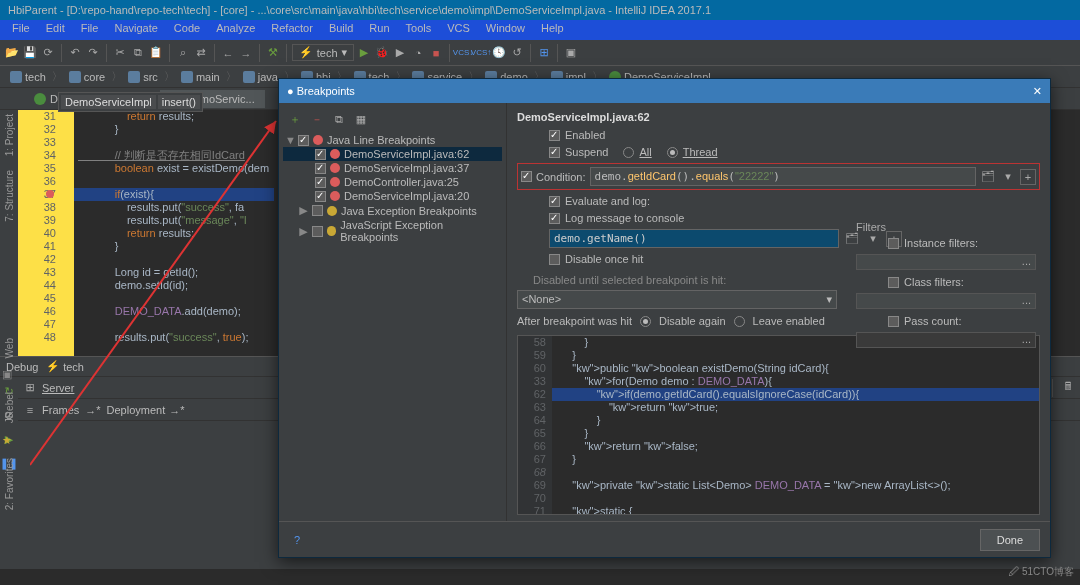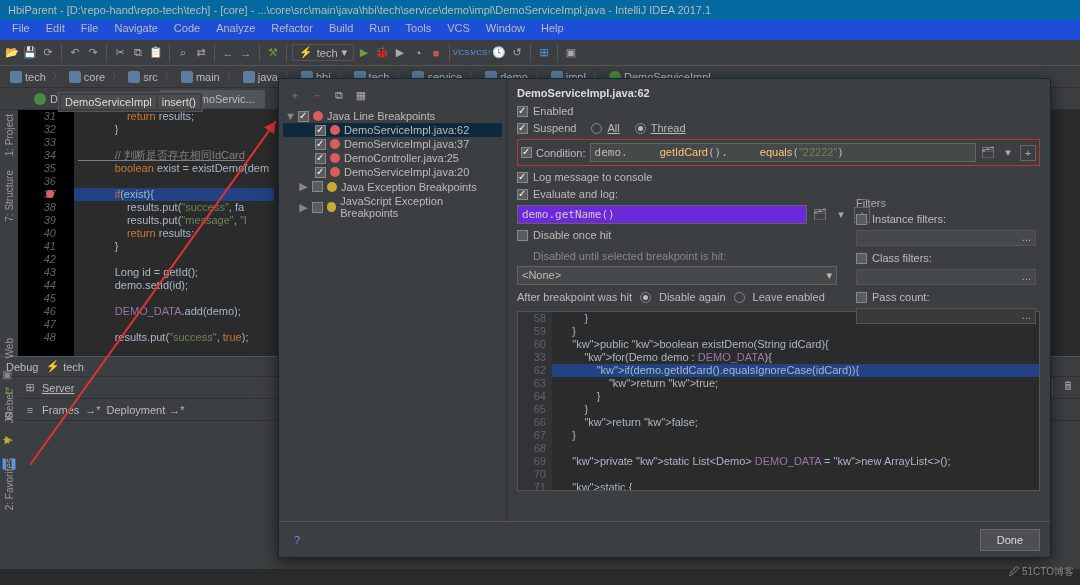--- a/index.html
+++ b/index.html
@@ -14,21 +14,21 @@
 .crumb { display:flex; align-items:center; gap:3px; padding:1px 4px; color:#bbb; }
 .fico { width:12px; height:12px; background:#5b7d9e; border-radius:2px; }
 .jico { width:12px; height:12px; background:#4a8c3e; border-radius:50%; }
 .tabs { background:#3c3f41; height:22px; display:flex; align-items:center; padding-left:24px; border-bottom:1px solid #323232; }
 .tab { padding:3px 10px; display:flex; align-items:center; gap:4px; color:#bbb; cursor:pointer; }
 .tab.active { background:#515658; }
 .main { display:flex; height:246px; }
 .left-tools { width:18px; background:#3c3f41; display:flex; flex-direction:column; align-items:center; gap:14px; padding-top:4px; }
 .vtext { writing-mode:vertical-rl; transform:rotate(180deg); font-size:10px; color:#999; cursor:pointer; }
 .editor-area { flex:0 0 256px; display:flex; background:#2b2b2b; }
-.gutter { width:56px; background:#000000; color:#606366; text-align:right; padding-right:18px; font-family:Consolas,monospace; font-size:11px; line-height:13px; position:relative;font-style:italic; }
+.gutter { width:56px; background:#fde047; color:#606366; text-align:right; padding-right:18px; font-family:Consolas,monospace; font-size:11px; line-height:13px; position:relative; }
 .gln { height:13px; position:relative; }
 .bp-dot { position:absolute; right:2px; top:2px; width:8px; height:8px; background:#db5c5c; border-radius:50%; }
 .code { flex:1; font-family:Consolas,monospace; font-size:11px; line-height:13px; color:#a9b7c6; overflow:hidden; white-space:pre; }
 .codeln { height:13px; padding-left:4px; }
 .codeln.hl { background:#214283; }
 .kw { color:#cc7832; }
 .str { color:#6a8759; }
 .cmt { color:#808080;text-decoration:underline; }
 .fld { color:#9876aa; }
 .tooltip { position:absolute; left:58px; top:92px; background:#3c3f41; border:1px solid #555; padding:2px; display:flex; gap:2px; z-index:5; }
@@ -49,26 +49,26 @@
 .tree-item.sel { background:#0d293e; }
 .tree-indent1 { padding-left:16px; }
 .tree-indent2 { padding-left:32px; }
 .arrow { width:9px; text-align:center; color:#888; }
 .chk { width:11px; height:11px; background:#5c5c5c; border:1px solid #888; display:inline-block; position:relative; }
 .chk.on::after { content:"✓"; position:absolute; left:0; top:-2px; font-size:10px; color:#fff; }
 .bpcircle { width:10px; height:10px; background:#db5c5c; border-radius:50%; }
 .bpcircle.y { background:#c9a835; }
 .dlg-right { flex:1; display:flex; flex-direction:column; padding:8px 10px 0 10px; overflow:hidden; }
 .dlg-h { color:#ddd; font-weight:bold; margin-bottom:6px; }
-.chk-row { display:flex; align-items:center; gap:5px; margin-bottom:5px; color:#bbb; }
+.chk-row { display:flex; align-items:center; gap:5px; margin-bottom:5px; color:#bbb;margin-left:32px; }
 .cond-row { display:flex; align-items:center; gap:4px; border:1px solid #b33; padding:3px; margin-bottom:5px; }
 .cond-input { flex:1; background:#45494a; border:1px solid #646464; padding:2px 4px; font-family:Consolas,monospace; font-size:11px; }
-.cond-input .m { color:#ffc66d;margin-left:32px; }
+.cond-input .m { color:#ffc66d; }
 .cond-input .s { color:#6a8759; }
-.txt-input { background:#6d28d9; border:1px solid #646464; padding:2px 4px; color:#ccc; font-family:Consolas,monospace; flex:1; }
+.txt-input { background:#0c4a6e; border:1px solid #646464; padding:2px 4px; color:#ccc; font-family:Consolas,monospace; flex:1; }
 .filters { position:absolute; right:14px; top:118px; width:180px; }
 .filters .fh { color:#aaa; margin-bottom:4px; }
 .filters .fbox { background:#45494a; border:1px solid #555; height:16px; margin-bottom:6px; position:relative; }
 .filters .fbox::after { content:"..."; position:absolute; right:4px; top:0; color:#aaa; }
 .combo { background:#45494a; border:1px solid #646464; padding:2px 4px; color:#bbb; width:320px; display:flex; justify-content:space-between; }
 .radio-row { display:flex; align-items:center; gap:8px; margin-top:6px; color:#bbb; }
 .radio { width:11px; height:11px; border:1px solid #888; border-radius:50%; display:inline-block; position:relative; }
 .radio.on::after { content:""; position:absolute; left:2px; top:2px; width:5px; height:5px; background:#bbb; border-radius:50%; }
 .preview { margin-top:8px; border:1px solid #555; background:#2b2b2b; height:180px; display:flex; font-family:Consolas,monospace; font-size:11px; line-height:13px; overflow:hidden; }
 .pgut { width:34px; background:#313335; color:#606366; text-align:right; padding-right:6px; }
@@ -293,20 +293,24 @@
 <svg class="arrow-line">
   <defs>
       <marker id="ah" markerWidth="8" markerHeight="8" refX="6" refY="3" orient="auto">
         <path d="M0,0 L6,3 L0,6 Z" fill="#d33"></path>
       </marker>
     </defs>
   <line x1="0" y1="350" x2="246" y2="6" stroke="#d33" stroke-width="2" marker-end="url(#ah)"></line>
 </svg>
 
 <div class="dialog">
+  <div class="dlg-title">
+    <span><span>●</span> <span>Breakpoints</span></span>
+    <span style="cursor:pointer">✕</span>
+  </div>
   <div class="dlg-body">
     <div class="dlg-left">
       <div class="dlg-tb">
         <span class="ticon" style="color:#6a9e3e">＋</span>
         <span class="ticon" style="color:#c75450">－</span>
         <span class="ticon">⧉</span>
         <span class="ticon">▦</span>
       </div>
       <div class="tree-item">
           <span class="arrow">▼</span>
@@ -365,27 +369,27 @@
       </div>
       <div class="cond-row">
         <span class="chk on"></span>
         <span>Condition:</span>
         <div class="cond-input">demo.<span class="m">getIdCard</span>().<span class="m">equals</span>(<span class="s">"22222"</span>)</div>
         <span class="ticon">🗂</span>
         <span class="ticon">▾</span>
         <span class="ticon" style="border:1px solid #666;padding:0 2px">+</span>
       </div>
       <div class="chk-row">
+        <span class="chk on"></span>
+          <span>Evaluate and log:</span>
+      </div>
+      <div class="chk-row">
           <span class="chk on"></span>
           <span>Log message to console</span>
         </div>
-      <div class="chk-row">
-        <span class="chk on"></span>
-          <span>Evaluate and log:</span>
-      </div>
       <div class="chk-row">
         <div class="txt-input" style="max-width:290px">demo.getName()</div>
         <span class="ticon">🗂</span>
         <span class="ticon">▾</span>
         <span class="ticon" style="border:1px solid #666;padding:0 2px">+</span>
       </div>
       <div class="chk-row">
           <span class="chk"></span>
           <span>Disable once hit</span>
         </div>

